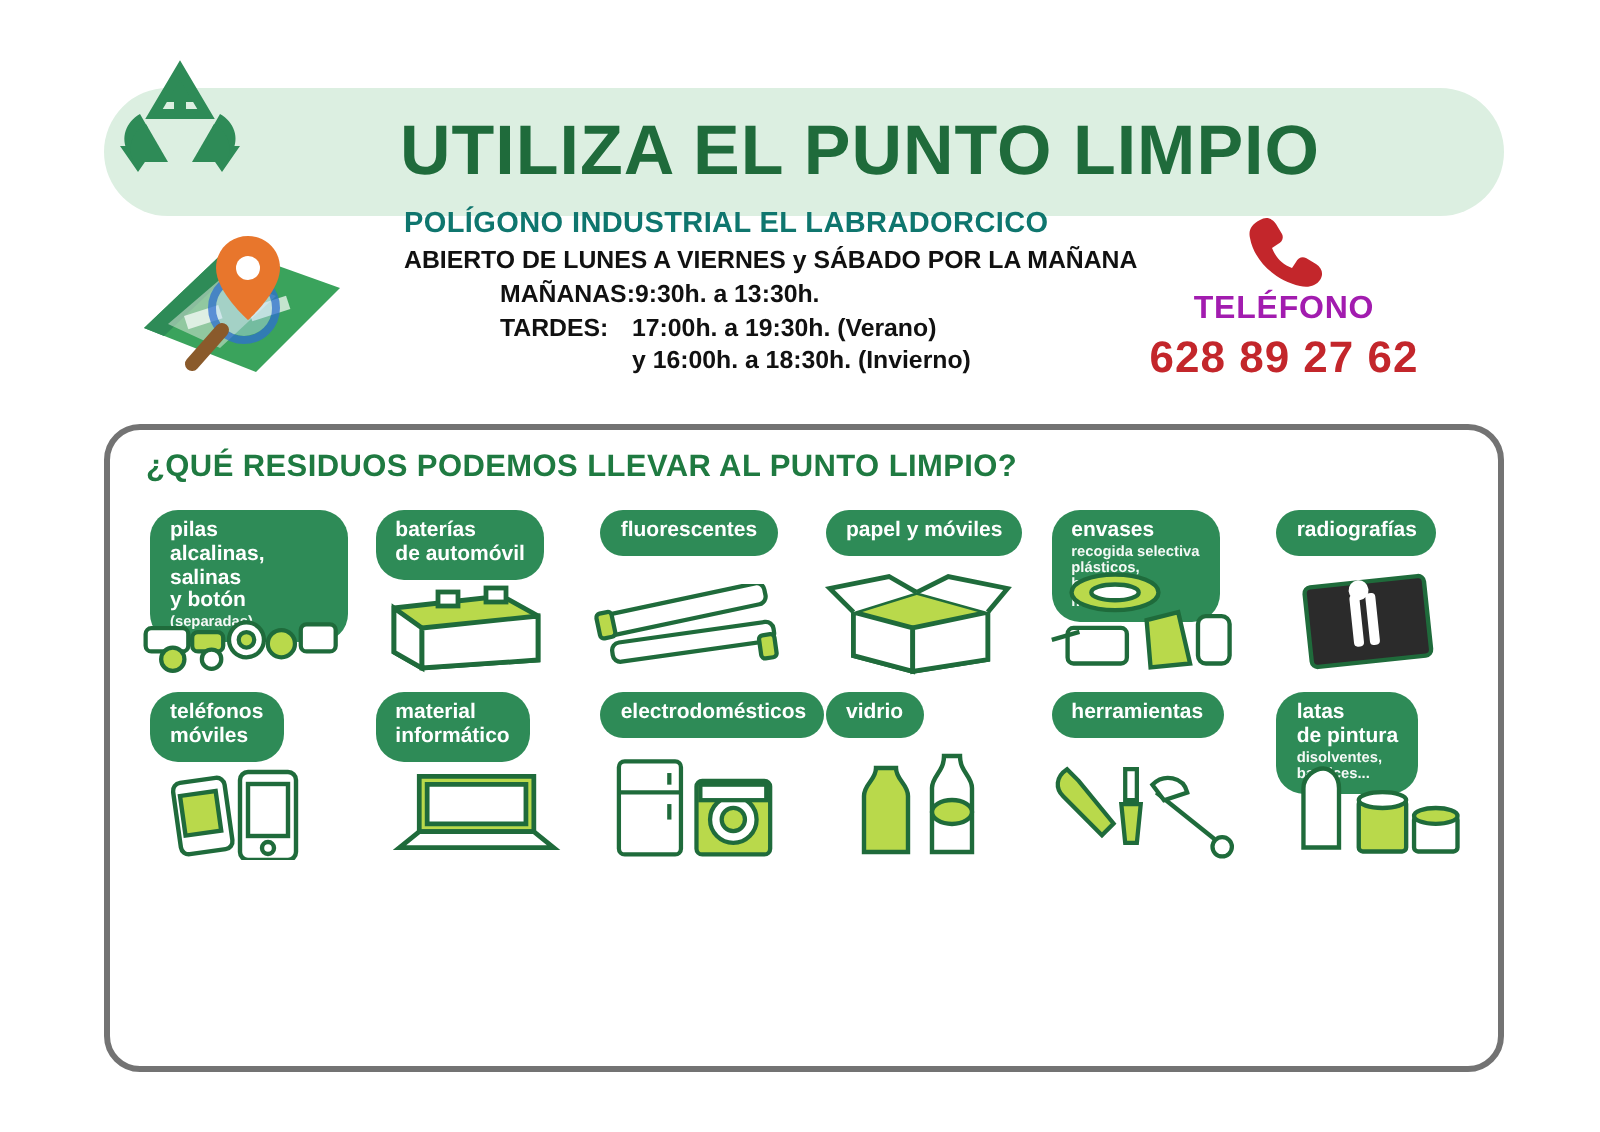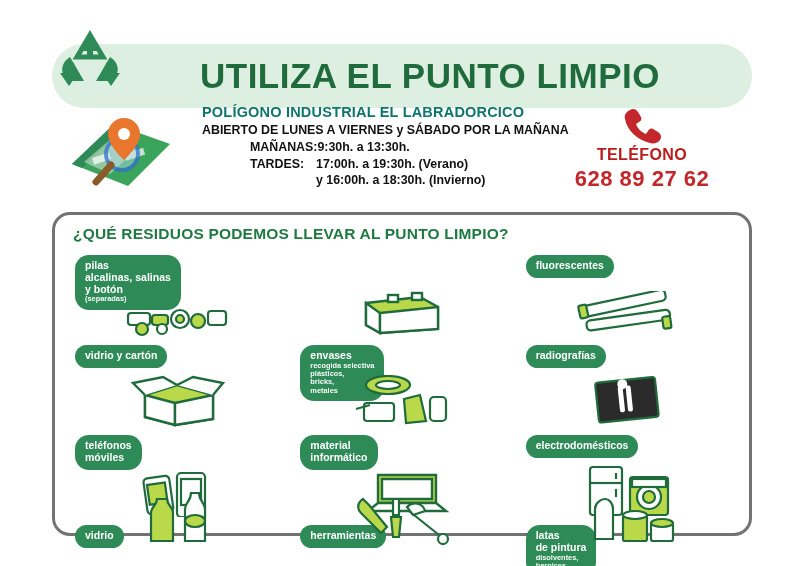--- a/index.html
+++ b/index.html
@@ -51,40 +51,40 @@
   }
   .info-line2 { font-size: 12.4px; font-weight: bold; color:#111; margin-bottom: 2px;}
   .sched { font-size: 12.4px; font-weight: bold; color:#111; margin-left: 48px; line-height: 1.35;}
   .sched .lbl { display:inline-block; min-width: 66px; }
   .sched-indent { margin-left: 114px; }
 
   .phone-area {
     position: absolute; right: 20px; top: 2px; width: 180px; text-align: center;
   }
   .phone-icon { margin: 0 auto 2px; width: 40px; height: 38px; }
-  .phone-label { font-size: 16px; font-weight: bold; color:#b91c1c; letter-spacing:0.4px; }
+  .phone-label { font-size: 16px; font-weight: bold; color:#a21caf; letter-spacing:0.4px; }
   .phone-number { font-size: 22px; font-weight: bold; color:#c3262b; letter-spacing: 0.5px; margin-top: 2px;}
 
   
   .panel {
     position: absolute; left: 52px; top: 212px;
     width: 700px; height: 324px;
     border: 3px solid #737373;
     border-radius: 18px;
     background: #ffffff;
   }
   .panel-title {
     position: absolute; left: 18px; top: 10px;
     font-size: 15.5px; font-weight: bold; color:#1f7a41;
     letter-spacing: 0.2px;
   }
   .grid {
     position: absolute; left: 12px; top: 38px; right: 12px; bottom: 10px;
     display: grid;
-    grid-template-columns: repeat(3, 1fr);
+    grid-template-columns: repeat(6, 1fr);
     grid-template-rows: repeat(3, 1fr);
     gap: 4px 6px;
   }
   .cell { position: relative; }
   .cell-badge {
     position: absolute; left: 8px; top: 2px;
     background: #2e8b57;
     color: #fff;
     border-radius: 14px;
     padding: 5px 10px 6px 10px;
@@ -188,20 +188,24 @@
               <circle cx="76" cy="26" r="7" fill="#b9d94b"></circle>
               <rect x="86" y="16" width="18" height="14" rx="3"></rect>
               <circle cx="20" cy="34" r="6" fill="#b9d94b"></circle>
               <circle cx="40" cy="34" r="5" fill="#ffffff"></circle>
             </g>
           </svg>
         </div>
       </div>
 
       <div class="cell">
+        <div class="cell-badge">
+          <span class="t1">baterías<br>de automóvil</span>
+          <span class="t2"></span>
+        </div>
         <div class="cell-art">
           <svg width="104" height="50" viewBox="0 0 104 50">
             <g stroke="#1f6b3b" stroke-width="2.4" fill="#ffffff">
               <path d="M16 16 L70 10 L88 20 L88 42 L30 46 L16 38 Z" fill="#b9d94b"></path>
               <path d="M16 16 L30 26 L30 46 L16 38 Z" fill="#ffffff"></path>
               <path d="M30 26 L88 20 L88 42 L30 46 Z" fill="#ffffff"></path>
               <rect x="38" y="8" width="10" height="7"></rect>
               <rect x="62" y="6" width="10" height="7"></rect>
             </g>
           </svg>
@@ -220,21 +224,21 @@
               <rect x="6" y="15" width="8" height="13" rx="2" transform="rotate(-12 6 15)" fill="#b9d94b"></rect>
               <rect x="14" y="30" width="84" height="10" rx="4" transform="rotate(-8 14 30)"></rect>
               <rect x="90" y="26" width="8" height="12" rx="2" transform="rotate(-8 90 26)" fill="#b9d94b"></rect>
             </g>
           </svg>
         </div>
       </div>
 
       <div class="cell">
         <div class="cell-badge">
-          <span class="t1">vidrio y cartón</span>
+          <span class="t1">papel y móviles</span>
           <span class="t2"></span>
         </div>
         <div class="cell-art">
           <svg width="108" height="54" viewBox="0 0 108 54">
             <g stroke="#1f6b3b" stroke-width="2.4" fill="#ffffff">
               <path d="M22 22 L54 12 L90 22 L90 46 L52 52 L22 44 Z" fill="#b9d94b"></path>
               <path d="M22 22 L52 30 L52 52 L22 44 Z" fill="#ffffff"></path>
               <path d="M52 30 L90 22 L90 46 L52 52 Z" fill="#ffffff"></path>
               <path d="M22 22 L10 10 L40 4 L54 12"></path>
               <path d="M90 22 L100 10 L70 4 L54 12"></path>

